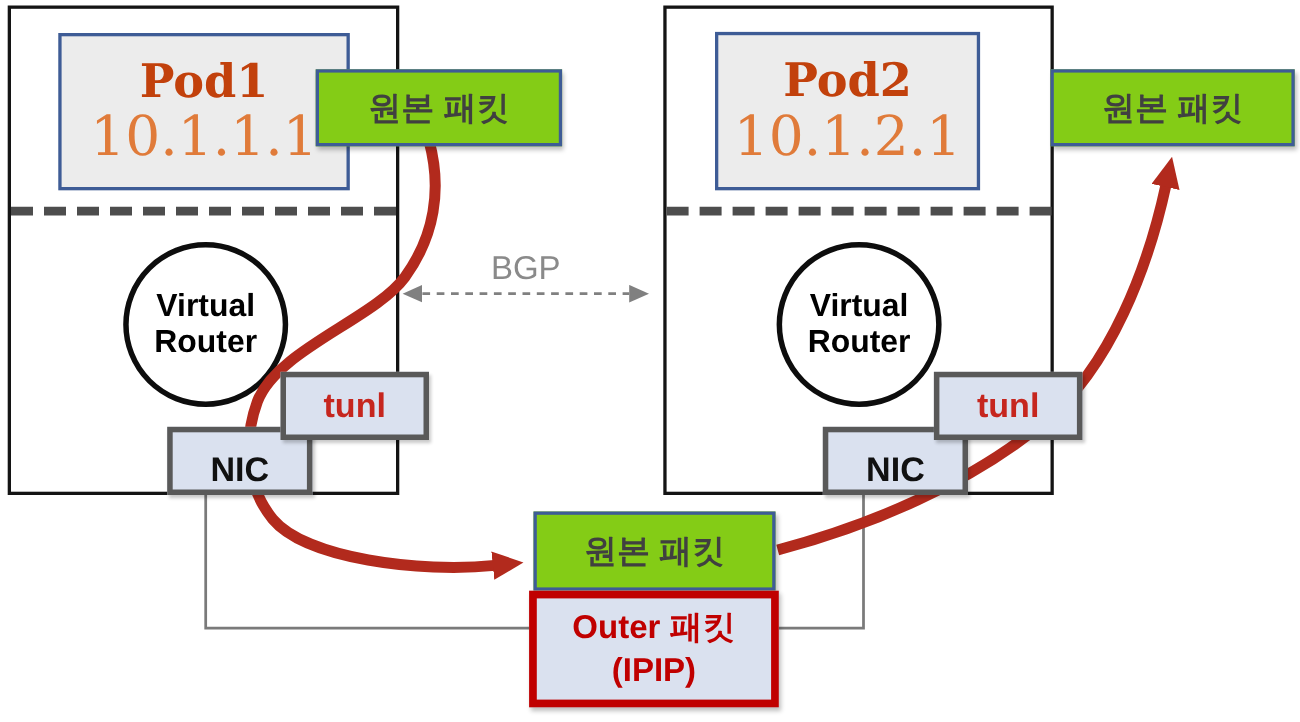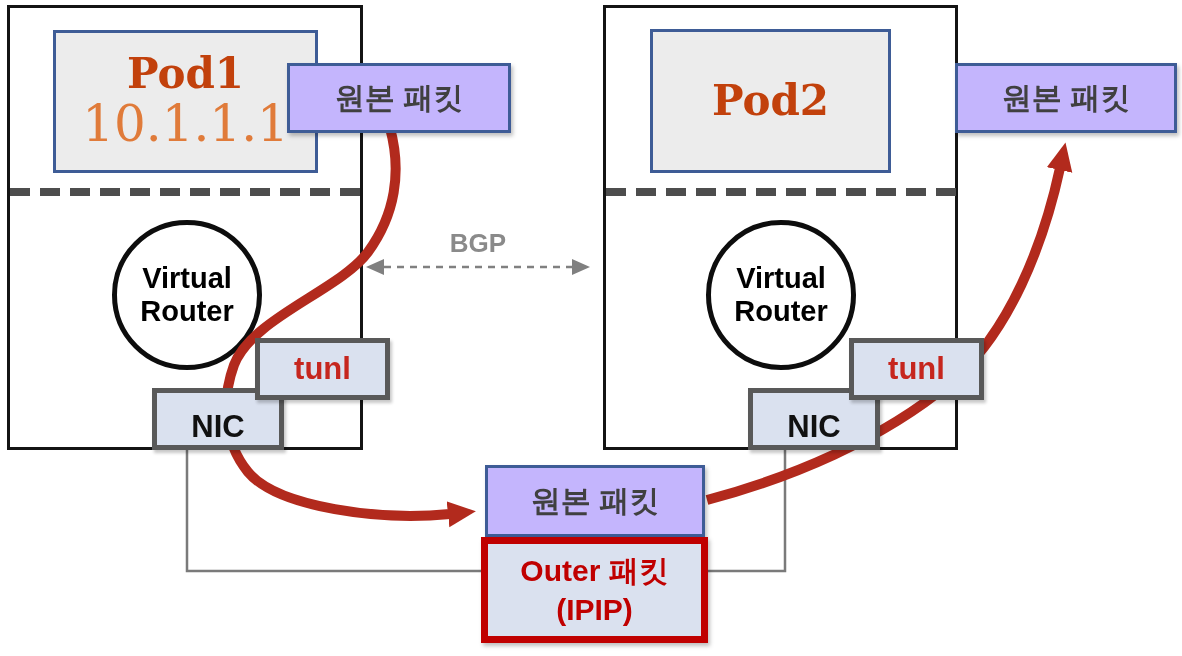--- a/index.html
+++ b/index.html
@@ -22,46 +22,47 @@
   .vrouter{width:150px;height:150px;border-radius:50%;border:5px solid #0d0d0d;background:#ffffff;z-index:2;}
   .vrouter span{font-size:29px;font-weight:bold;color:#000000;line-height:1.15;}
 
   
   .ifbox{background:#dae1ef;border:5px solid #595959;z-index:5;box-shadow:2px 3px 3px rgba(0,0,0,0.22);margin-left:32px;}
   .ifbox.nic{z-index:4;justify-content:flex-end;}
   .if-label{font-size:31px;font-weight:bold;color:#111111;}
   .if-label.red{color:#c6261e;}
 
   
-  .pkt{background:#c4b5fd;border:3px solid #3e5c96;z-index:6;box-shadow:2px 3px 4px rgba(0,0,0,0.25);}
+  .pkt{background:#84cc16;border:3px solid #3e5c96;z-index:6;box-shadow:2px 3px 4px rgba(0,0,0,0.25);}
   .pkt-label{font-size:30px;font-weight:bold;color:#404040;}
 
   .outer-pkt{background:#dae1ef;border:7px solid #c00000;z-index:6;box-shadow:2px 3px 4px rgba(0,0,0,0.25);}
   .outer-pkt span{font-size:30px;font-weight:bold;color:#c00000;line-height:1.3;}
 
-  .bgp-label{z-index:4;font-size:26px;font-weight:bold;color:#8a8a8a;text-align:center;}
+  .bgp-label{z-index:4;font-size:30px;font-weight:normal;color:#8a8a8a;text-align:center;}
 
   svg.wires{position:absolute;left:0;top:0;z-index:3;pointer-events:none;}
 </style>
 </head>
 <body>
 
 <div class="stage">
 
   <div class="abs node" style="left:7px;top:5px;width:356px;height:445px;"></div>
 
   <div class="abs node" style="left:603px;top:5px;width:355px;height:445px;"></div>
 
   <div class="abs pod center" style="left:53px;top:30px;width:265px;height:143px;">
     <span class="pod-name">Pod1</span>
     <span class="pod-ip">10.1.1.1</span>
   </div>
 
   <div class="abs pod center" style="left:650px;top:29px;width:241px;height:144px;">
     <span class="pod-name">Pod2</span>
+    <span class="pod-ip">10.1.2.1</span>
   </div>
 
   <svg class="wires" width="1182" height="656" viewBox="0 0 1182 656">
     <defs>
       <marker id="redArrow" markerWidth="30" markerHeight="28" refX="2" refY="13" orient="auto" markerUnits="userSpaceOnUse">
         <path d="M0,0 L28,13 L0,26 Z" fill="#b22a1d"></path>
       </marker>
       <marker id="grayArrow" markerWidth="20" markerHeight="18" refX="0" refY="8" orient="auto" markerUnits="userSpaceOnUse">
         <path d="M0,0 L18,8 L0,16 Z" fill="#808080"></path>
       </marker>

